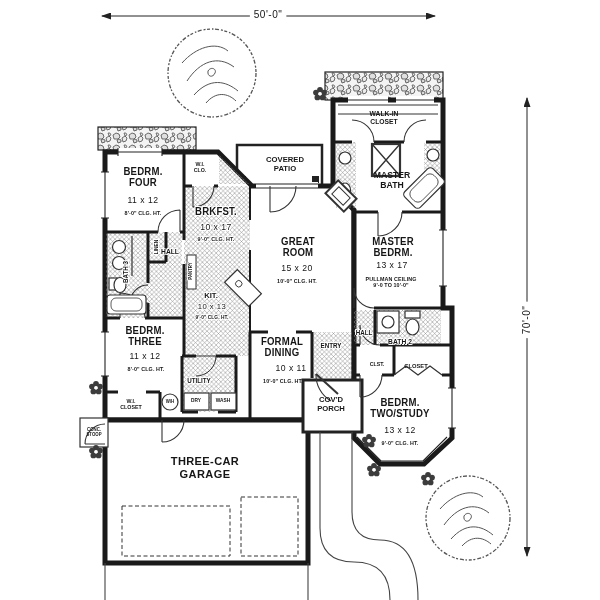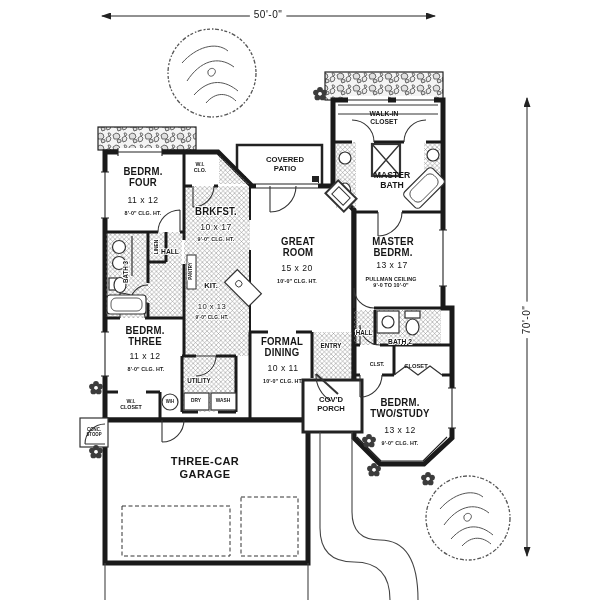--- a/index.html
+++ b/index.html
@@ -259,27 +259,27 @@
 <div class="lbl sm65 vert halo" style="left:126px;top:272px">BATH 3</div>
 <div class="lbl xs5 vert halo" style="left:157px;top:247px">LINEN</div>
 <div class="lbl xs45 vert halo" style="left:191px;top:271px">PANTRY</div>
 <div class="lbl sm7 halo" style="left:170px;top:252px">HALL</div>
 
 <div class="lbl name" style="left:145px;top:336px">BEDRM.
 THREE</div>
 <div class="lbl size" style="left:145px;top:356px">11 x 12</div>
 <div class="lbl note" style="left:146px;top:369px">8'-0" CLG. HT.</div>
 
-<div class="lbl sm8 halo" style="left:211px;top:286px">KIT.</div>
+<div class="lbl sm8 halo" style="left:211px;top:296px">KIT.</div>
 <div class="lbl size halo" style="left:212px;top:307px;font-size:8px">10 x 13</div>
 <div class="lbl note halo" style="left:212px;top:318px;font-size:5px">9'-0" CLG. HT.</div>
 
 <div class="lbl name" style="left:282px;top:347px">FORMAL
 DINING</div>
-<div class="lbl size" style="left:283px;top:368px">10 x 11</div>
+<div class="lbl size" style="left:291px;top:368px">10 x 11</div>
 <div class="lbl note" style="left:283px;top:381px">10'-0" CLG. HT.</div>
 
 <div class="lbl sm65 halo" style="left:331px;top:346px">ENTRY</div>
 <div class="lbl sm65 halo" style="left:364px;top:333px">HALL</div>
 <div class="lbl sm7 halo" style="left:400px;top:342px">BATH 2</div>
 <div class="lbl xs55" style="left:377px;top:364px">CLST.</div>
 <div class="lbl sm6" style="left:416px;top:366px">CLOSET</div>
 
 <div class="lbl name" style="left:400px;top:408px">BEDRM.
 TWO/STUDY</div>

